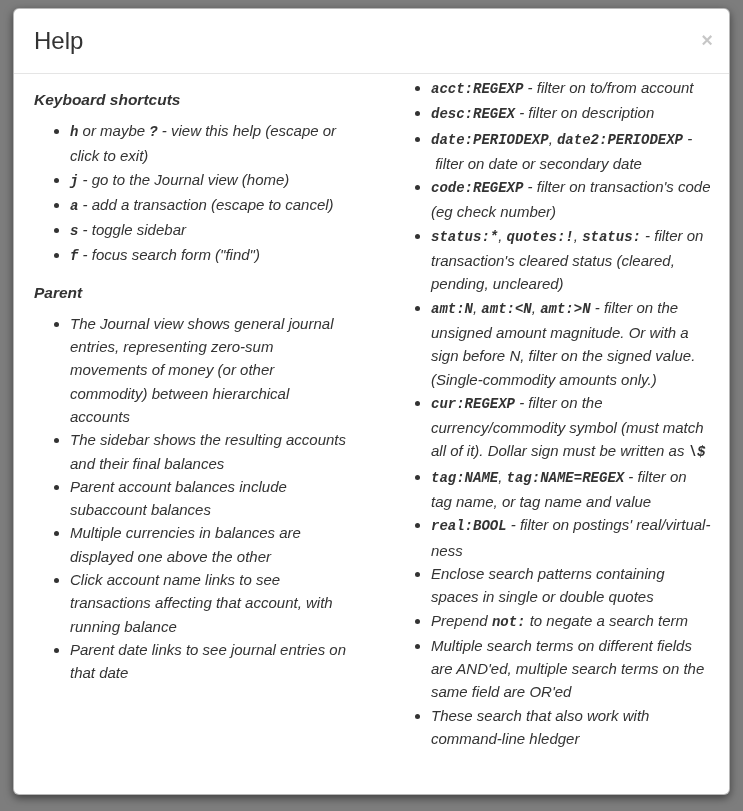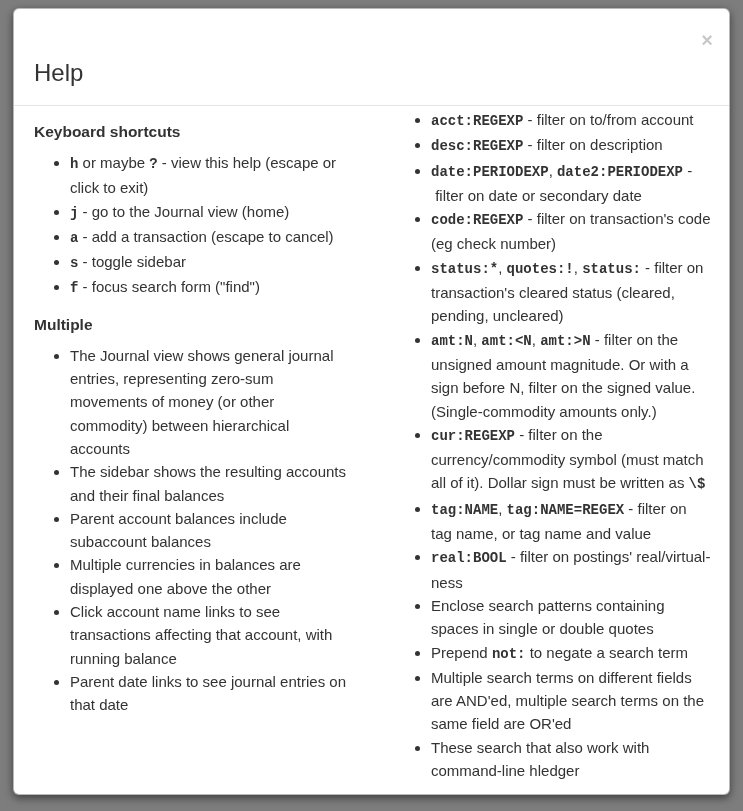--- a/index.html
+++ b/index.html
@@ -20,28 +20,28 @@
   .frag { position:absolute; top:0; height:8px; background:#1d1d1d; }
 
   
   .modal {
     position:absolute; left:13px; top:8px; width:717px; height:787px;
     box-sizing:border-box; background:#fff;
     border:1px solid rgba(0,0,0,.28); border-radius:6px;
     box-shadow:0 3px 9px rgba(0,0,0,.5);
   }
   .modal-header { position:relative; padding:17px 20px; border-bottom:1px solid #e5e5e5; }
-  .modal-title { font-size:24px; line-height:30px; font-weight:400; color:#333;margin-top:32px; }
+  .modal-title { font-size:24px; line-height:30px; font-weight:400; color:#333; }
   .close-button {
     position:absolute; top:21px; right:16px;
     background:none; border:0; padding:0; margin:0;
     font-family:inherit; font-size:20px; font-weight:700; line-height:1;
     color:#000; opacity:.22; cursor:pointer;
   }
-  .modal-body { display:flex; padding:2px 0 0 0; }
+  .modal-body { display:flex; padding:2px 0 0 0;font-style:italic; }
   .col { box-sizing:border-box; }
   .col-left  { width:358px; padding:0 10px 0 20px; }
   .col-right { width:359px; padding:0 9px 0 18px; }
   .section-heading { font-size:15.5px; line-height:18px; font-weight:700; color:#333; margin:15px 0 10px 0; }
   ul.help-list { margin:0 0 10px 0; padding:0 0 0 36px; list-style:disc; }
   ul.help-list li { font-size:15px; line-height:23.3px; color:#333; }
   .col-left  ul.help-list li { width:282px; }
   .col-right ul.help-list li { width:280.2px;margin-left:6px; }
   code.code-term {
     font-family:"Liberation Mono","DejaVu Sans Mono",monospace;
@@ -72,34 +72,34 @@
     <div class="modal-body">
       <div class="col col-left" id="col-left">
           <h3 class="section-heading">Keyboard shortcuts</h3>
           <ul class="help-list">
             <li><code class="code-term">h</code> or maybe <code class="code-term">?</code> - view this help (escape or click to exit)</li>
             <li><code class="code-term">j</code> - go to the Journal view (home)</li>
             <li><code class="code-term">a</code> - add a transaction (escape to cancel)</li>
             <li><code class="code-term">s</code> - toggle sidebar</li>
             <li><code class="code-term">f</code> - focus search form ("find")</li>
           </ul>
-          <h3 class="section-heading">Multiple</h3>
+          <h3 class="section-heading">Parent</h3>
           <ul class="help-list">
             <li>The Journal view shows general journal entries, representing zero-sum movements of money (or other commodity) between hierarchical accounts</li>
             <li>The sidebar shows the resulting accounts and their final balances</li>
             <li>Parent account balances include subaccount balances</li>
             <li>Multiple currencies in balances are displayed one above the other</li>
             <li>Click account name links to see transactions affecting that account, with running balance</li>
             <li>Parent date links to see journal entries on that date</li>
           </ul>
         </div>
       <div class="col col-right" id="col-right">
           <ul class="help-list">
             <li><code class="code-term">acct:REGEXP</code> - filter on to/from account</li>
-            <li><code class="code-term">desc:REGEXP</code> - filter on description</li>
+            <li><code class="code-term">desc:REGEX</code> - filter on description</li>
             <li><code class="code-term">date:PERIODEXP</code>, <code class="code-term">date2:PERIODEXP</code> -&nbsp;filter on date or secondary date</li>
             <li><code class="code-term">code:REGEXP</code> - filter on transaction's code (eg check number)</li>
             <li><code class="code-term">status:*</code>, <code class="code-term">quotes:!</code>, <code class="code-term">status:</code> - filter on transaction's cleared status (cleared, pending, uncleared)</li>
             <li><code class="code-term">amt:N</code>, <code class="code-term">amt:&lt;N</code>, <code class="code-term">amt:&gt;N</code> - filter on the unsigned amount magnitude. Or with a sign before N, filter on the signed value. (Single-commodity amounts only.)</li>
             <li><code class="code-term">cur:REGEXP</code> - filter on the currency/commodity symbol (must match all of it). Dollar sign must be written as <code class="code-term">\$</code></li>
             <li><code class="code-term">tag:NAME</code>, <code class="code-term">tag:NAME=REGEX</code> - filter on tag name, or tag name and value</li>
             <li><code class="code-term">real:BOOL</code> - filter on postings' real/virtual-ness</li>
             <li>Enclose search patterns containing spaces in single or double quotes</li>
             <li>Prepend <code class="code-term">not:</code> to negate a search term</li>
             <li>Multiple search terms on different fields are AND'ed, multiple search terms on the same field are OR'ed</li>

